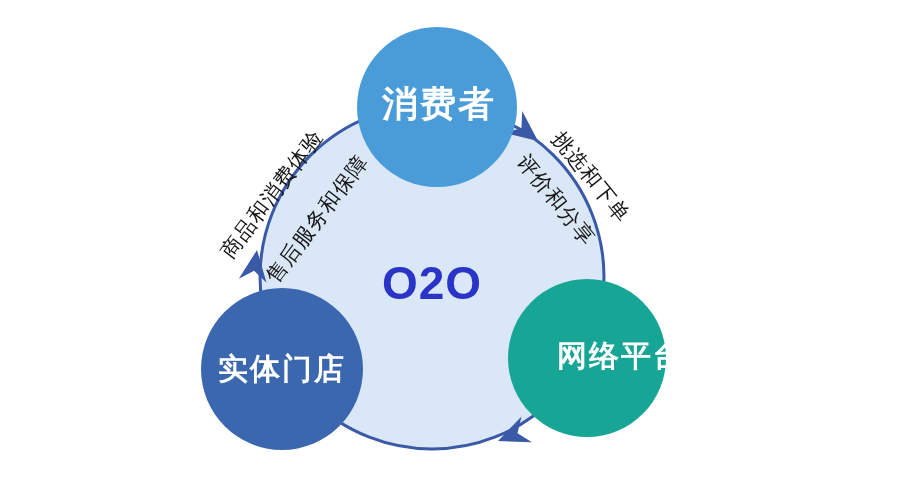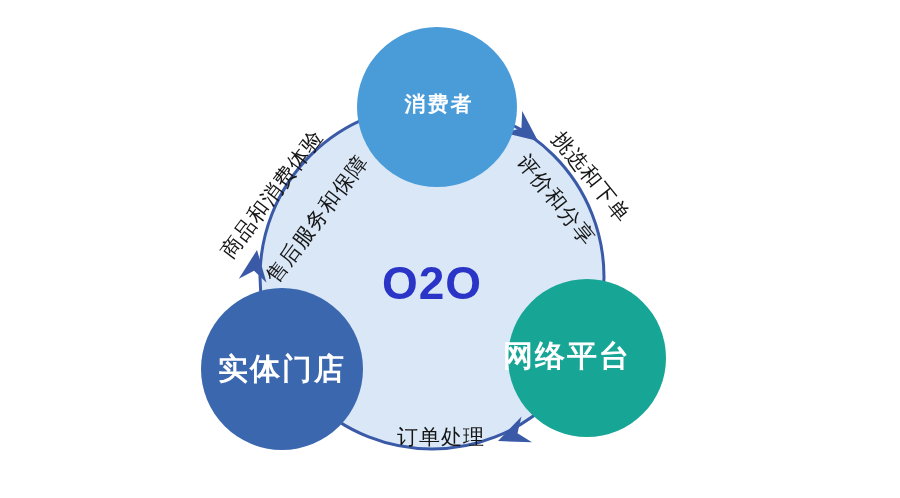--- a/index.html
+++ b/index.html
@@ -9,21 +9,21 @@
   }
   .stage svg{position:absolute;left:0;top:0;}
   .lbl{
     position:absolute;white-space:nowrap;
     transform:translate(-50%,-50%);
     -webkit-user-select:none;user-select:none;
   }
   .node-lbl{
     color:#ffffff;font-weight:bold;font-size:30px;letter-spacing:2px;
   }
-  .node-lbl.consumer{font-size:21px;text-align:center;}
+  .node-lbl.consumer{font-size:36px;text-align:center;}
   .center-lbl{
     color:#2A35C8;font-weight:bold;font-size:46px;letter-spacing:1px;text-align:right;
   }
   .flow-lbl{
     color:#151515;font-size:21px;letter-spacing:1px;
   }
   .rot-right{transform:translate(-50%,-50%) rotate(51deg);}
   .rot-left{transform:translate(-50%,-50%) rotate(-53deg);}
 </style>
 </head>
@@ -39,25 +39,24 @@
     <path d="M 0 0 L -31 14 L -21 0 L -31 -14 Z" transform="translate(498,441) rotate(158)" fill="#3A5AA8"></path>
     <path d="M 0 0 L -31 14 L -21 0 L -31 -14 Z" transform="translate(257,250) rotate(-82)" fill="#3A5AA8"></path>
 
     <circle cx="437" cy="107" r="80" fill="#4A9CD9"></circle>
     <circle cx="282" cy="369" r="81" fill="#3A67AE"></circle>
     <circle cx="587" cy="358" r="79" fill="#17A595"></circle>
   </svg>
 
   <div class="lbl node-lbl consumer" style="left:439px;top:104px;">消费者</div>
   <div class="lbl node-lbl" style="left:282px;top:369px;">实体门店</div>
-  <div class="lbl node-lbl" style="left:567px;top:356px;">网络平台</div>
+  <div class="lbl node-lbl" style="left:621px;top:356px;">网络平台</div>
 
   <div class="lbl center-lbl" style="left:432px;top:283px;">O2O</div>
 
   <div class="lbl flow-lbl rot-right" style="left:591px;top:177px;">挑选和下单</div>
   <div class="lbl flow-lbl rot-right" style="left:556px;top:200px;">评价和分享</div>
 
-  <div class="lbl flow-lbl" style="left:441px;top:437px;">订单处理</div>
 
   <div class="lbl flow-lbl rot-left" style="left:272px;top:194px;">商品和消费体验</div>
   <div class="lbl flow-lbl rot-left" style="left:317px;top:219px;">售后服务和保障</div>
 
 </div>
 
 </body></html>

